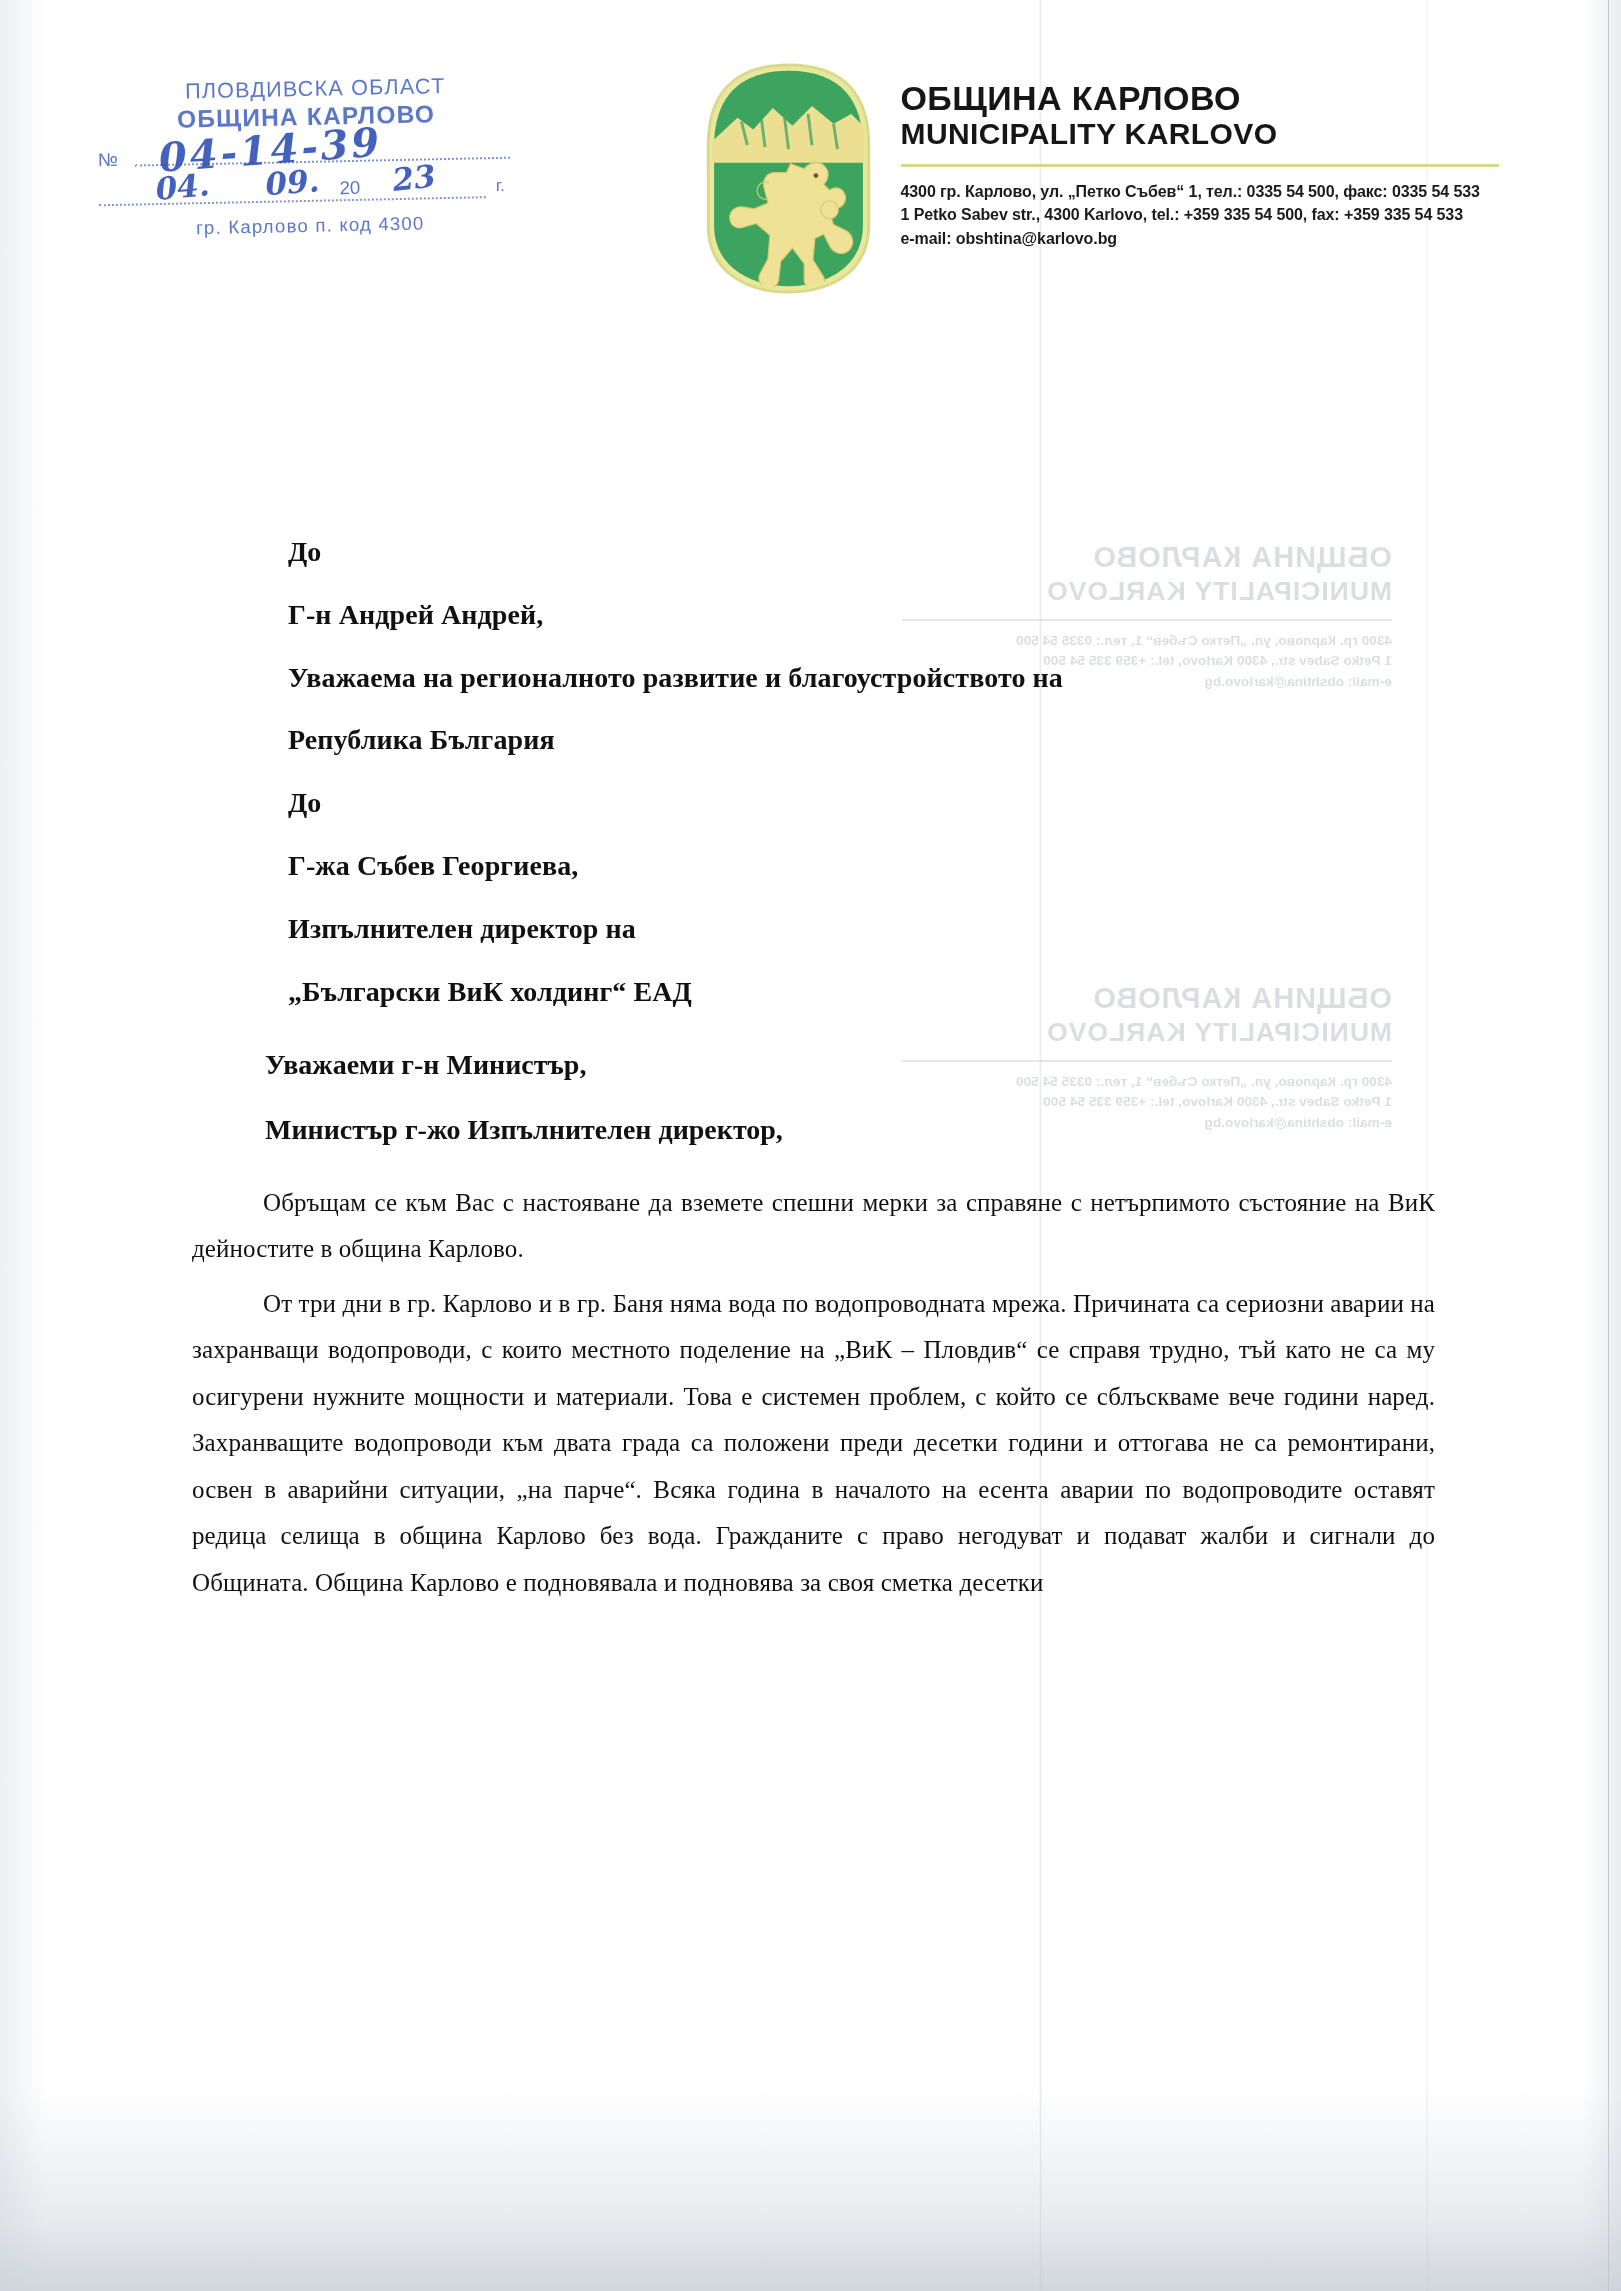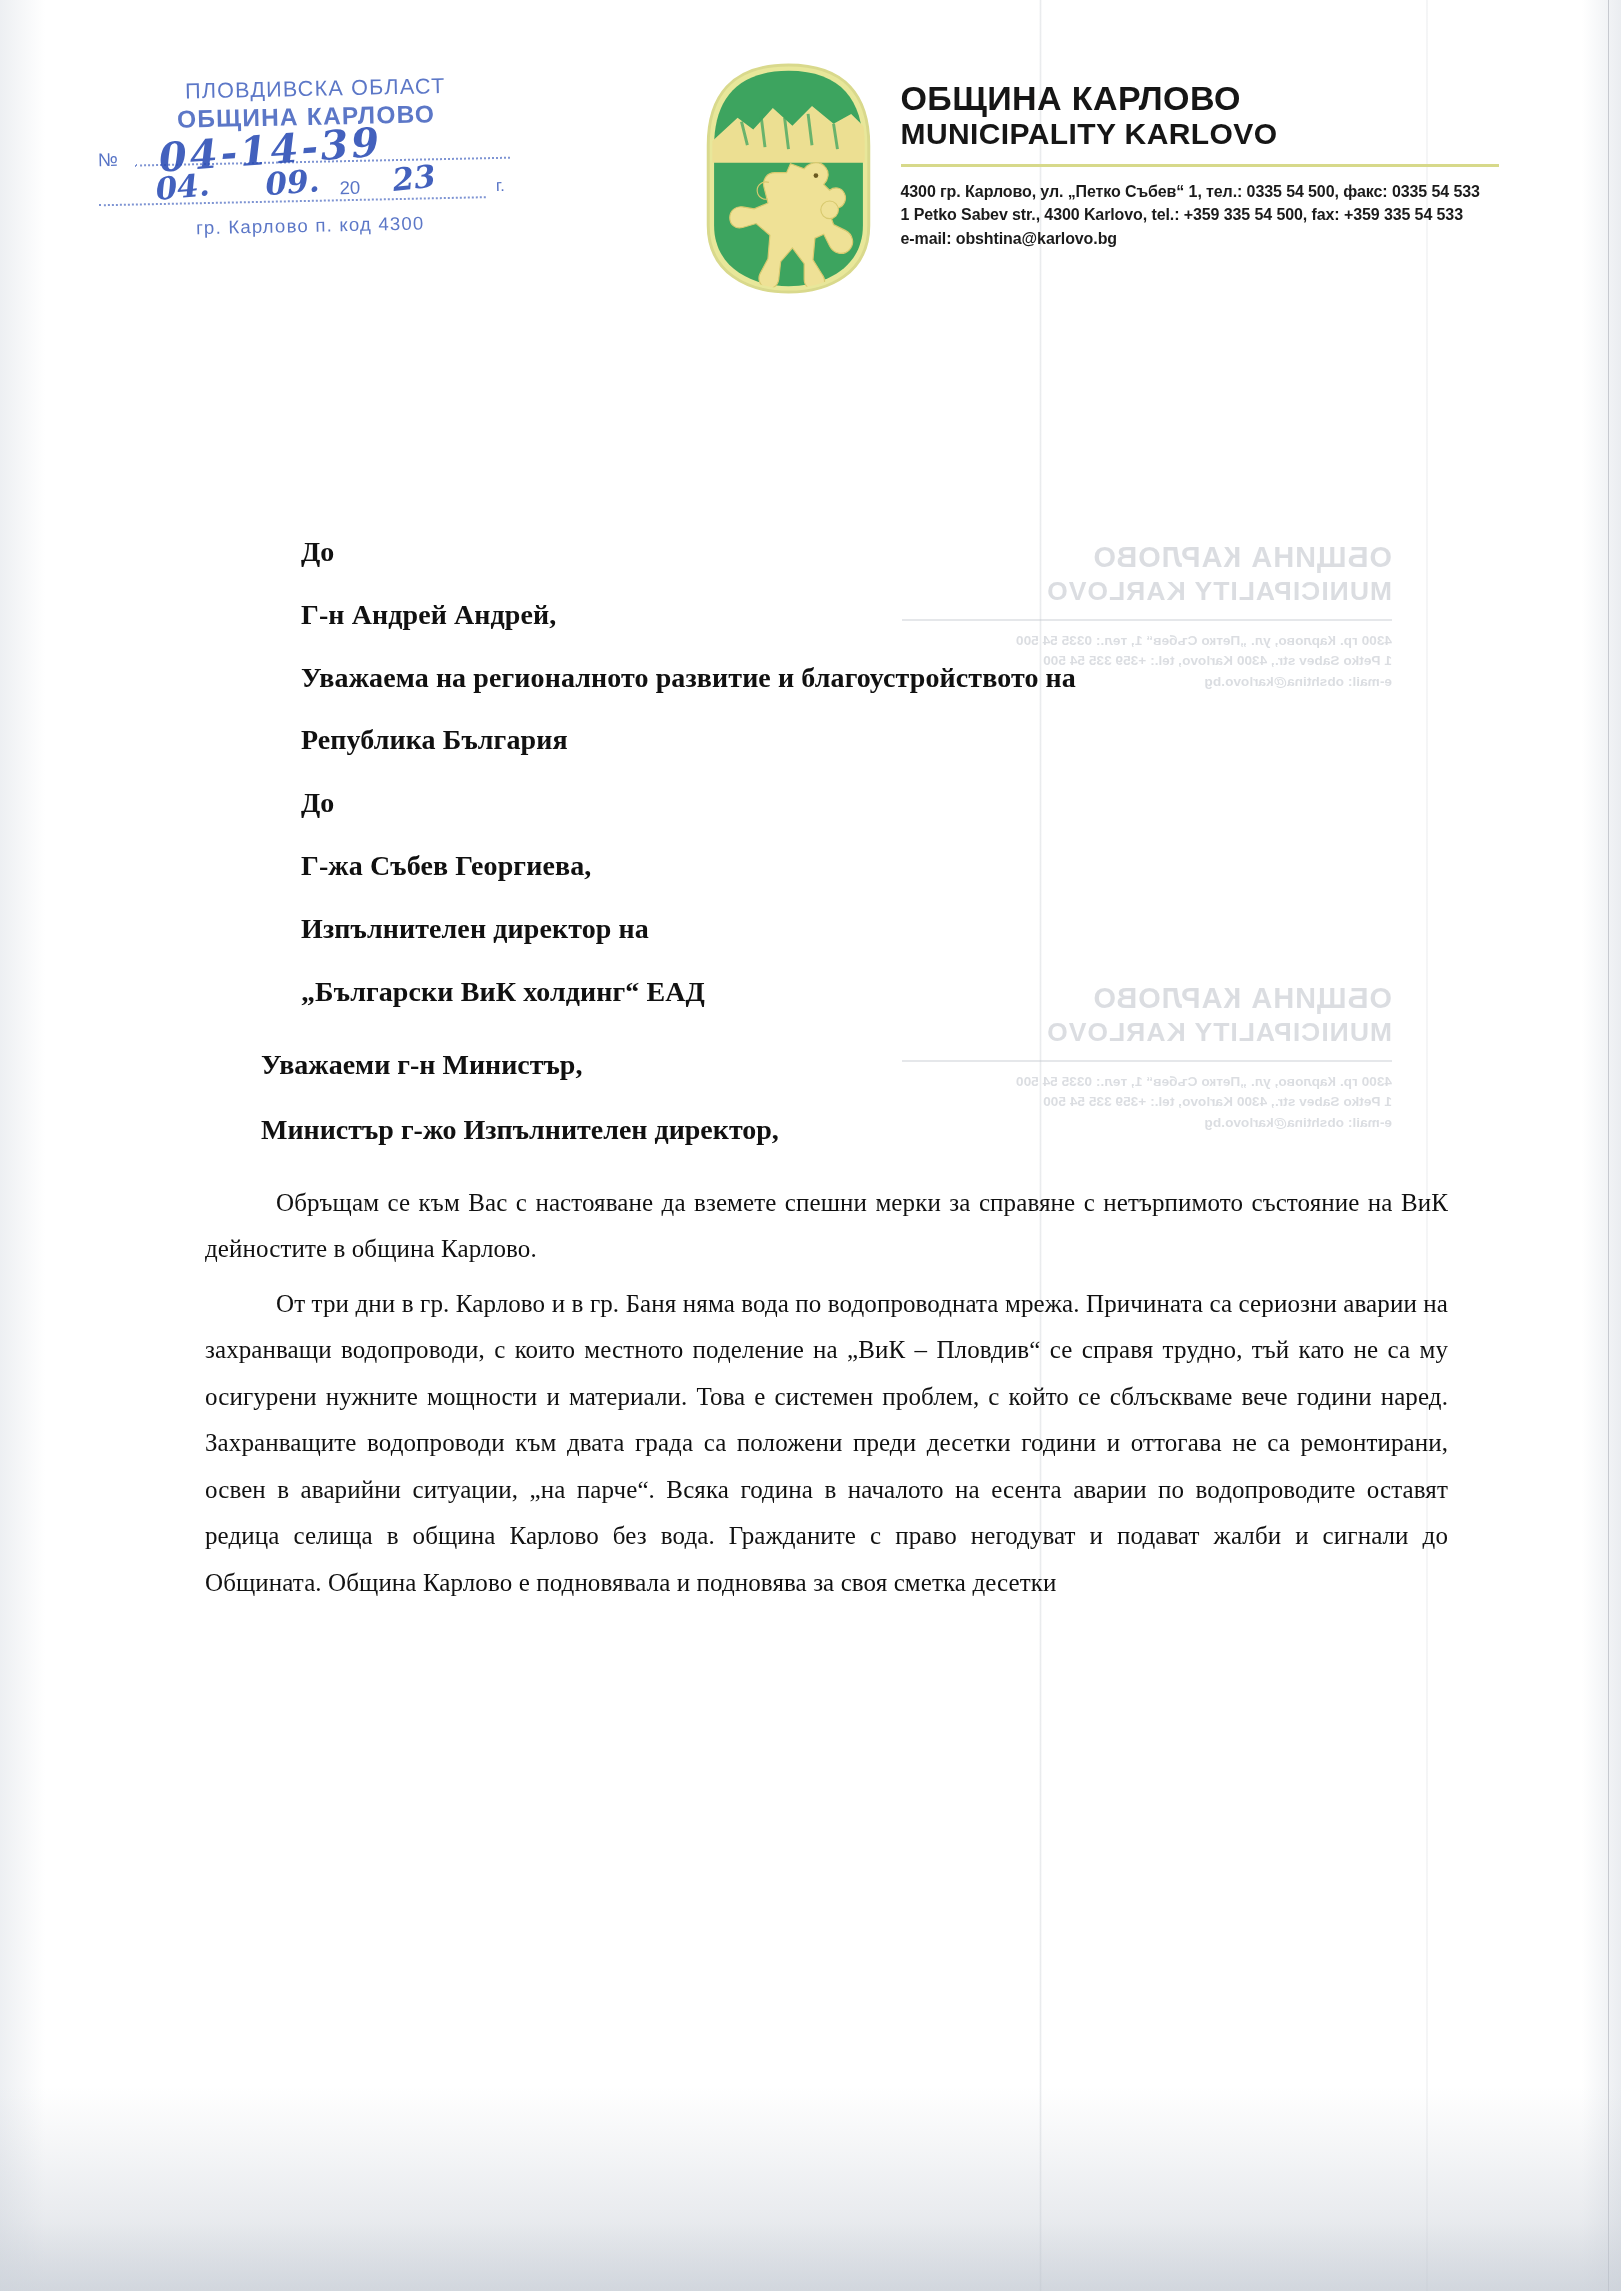--- a/index.html
+++ b/index.html
@@ -200,35 +200,35 @@
   .st-block-1 { left: 902px; top: 541px; }
   .st-block-2 { left: 902px; top: 982px; }
   .st-t1 { font-size: 29px; letter-spacing: 1px; }
   .st-t2 { font-size: 26.5px; letter-spacing: 1px; margin-top: 2px; }
   .st-rule { width: 490px; height: 2px; background: #c3c8cf; margin: 11.8px 0 9.8px 0; }
   .st-c { font-size: 13.7px; line-height: 1.5; font-weight: bold; }
 
   
   .body-area {
     position: absolute;
-    left: 205px;
+    left: 192px;
     top: 537px;
     width: 1243px;
     font-family: Liberation Serif, serif;
   }
   .addressee p {
     margin: 0 0 32px 0;
     font-size: 28px;
     font-weight: bold;
     line-height: 1.1;
     letter-spacing: 0.1px;
   }
   .addressee { margin-left: 96px; }
 
-  .salutation { margin-left: 56px; margin-top: 43px; }
+  .salutation { margin-left: 73px; margin-top: 43px; }
   .salutation p {
     margin: 0 0 34px 0;
     font-size: 28px;
     font-weight: bold;
     line-height: 1.1;
   }
 
   .para {
     margin: 0;
     font-size: 25px;

